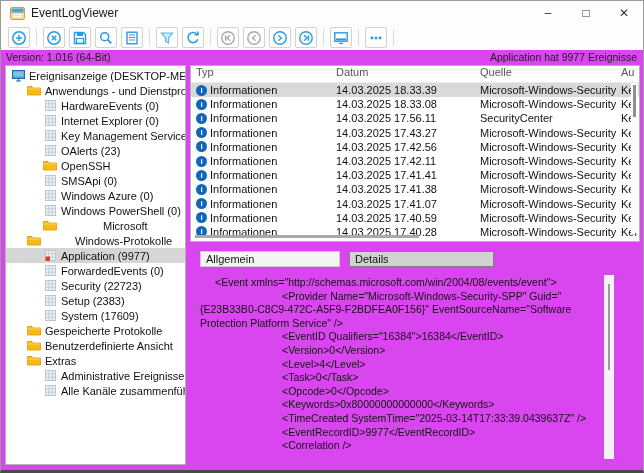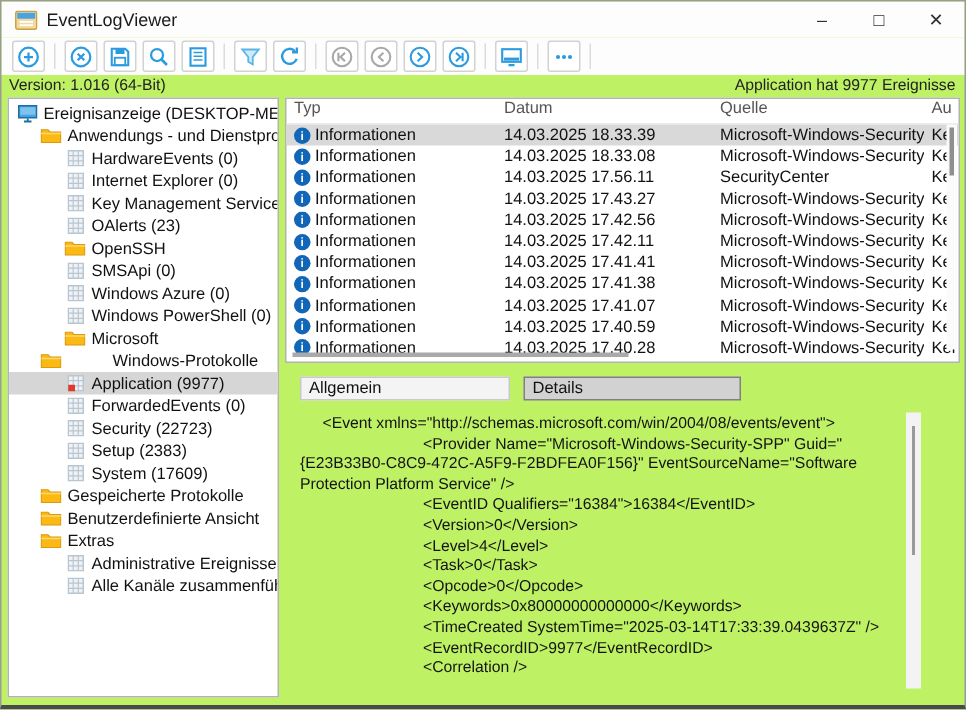--- a/index.html
+++ b/index.html
@@ -1,16 +1,16 @@
 <!DOCTYPE html>
 <html><head>
 <meta charset="utf-8">
 <style>
   html,body{margin:0;padding:0;background:#e8e8e8;font-family:"Liberation Sans",sans-serif;}
-  .window{position:relative;width:644px;height:473px;box-sizing:border-box;background:#bef264;
+  .window{position:relative;width:644px;height:473px;box-sizing:border-box;background:#d946ef;
     border:1px solid #9a9a9a;border-bottom:3px solid #4a4a4a;overflow:hidden;}
   
   .titlebar{height:24px;display:flex;align-items:center;padding-left:9px;background:#fdfdfd;}
   .titlebar .appicon{width:15px;height:13px;margin-right:6px;display:inline-flex;}
   .titlebar .title{font-size:12px;color:#1a1a1a;flex:1;}
   .winctrl{display:flex;height:100%;}
   .winctrl .wbtn{width:38px;height:100%;display:flex;align-items:center;justify-content:center;
     font-size:12px;color:#333;cursor:default;}
   
   .toolbar{height:25px;display:flex;align-items:center;padding-left:5px;background:#fdfdfd;}
@@ -331,21 +331,21 @@
     <span class="ticon icon-channel">
             <svg width="11" height="11" viewBox="0 0 11 11">
               <rect x="0.5" y="0.5" width="10" height="10" fill="#eef2f6" stroke="#b9c6d0"></rect>
               <path d="M3.8 0.5v10M7.2 0.5v10M0.5 3.8h10M0.5 7.2h10" stroke="#b9c6d0" stroke-width="0.8"></path>
             </svg>
           </span>
 
     <span class="tlabel">Windows PowerShell (0)</span>
   </div>
 
-  <div class="tree-item" data-icon="folder-icon" style="padding-left: 37px;">
+  <div class="tree-item" data-icon="folder-icon" style="padding-left: 37px; gap: 42px;">
 
     <span class="ticon icon-folder">
             <svg width="14" height="11" viewBox="0 0 14 11">
               <path d="M0.5 1.5h4.5l1.3 1.5h7.2v7h-13z" fill="#fdb913" stroke="#d99a0b" stroke-width="0.8"></path>
               <path d="M0.5 4h13" stroke="#fcd774" stroke-width="1"></path>
             </svg>
           </span>
 
     <span class="tlabel">Microsoft</span>
   </div>

